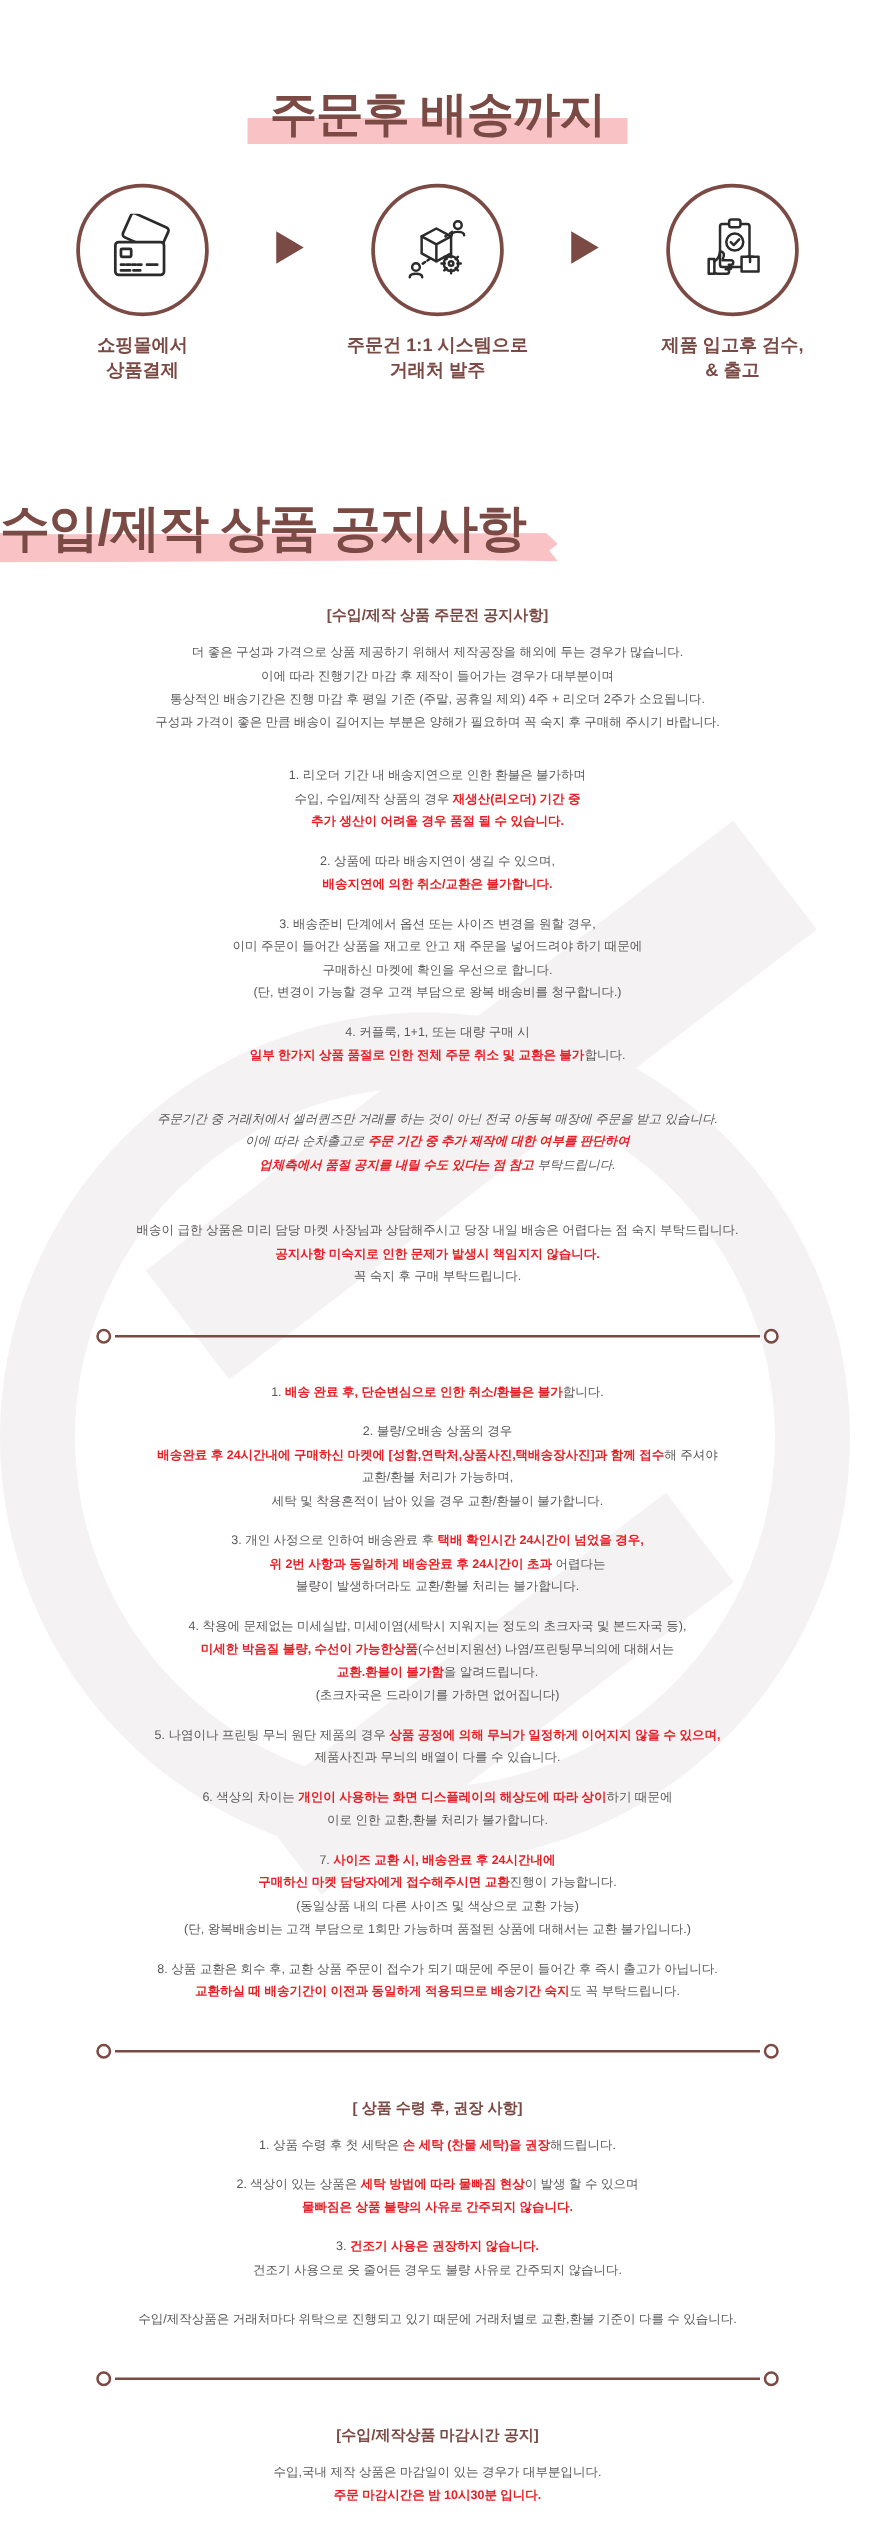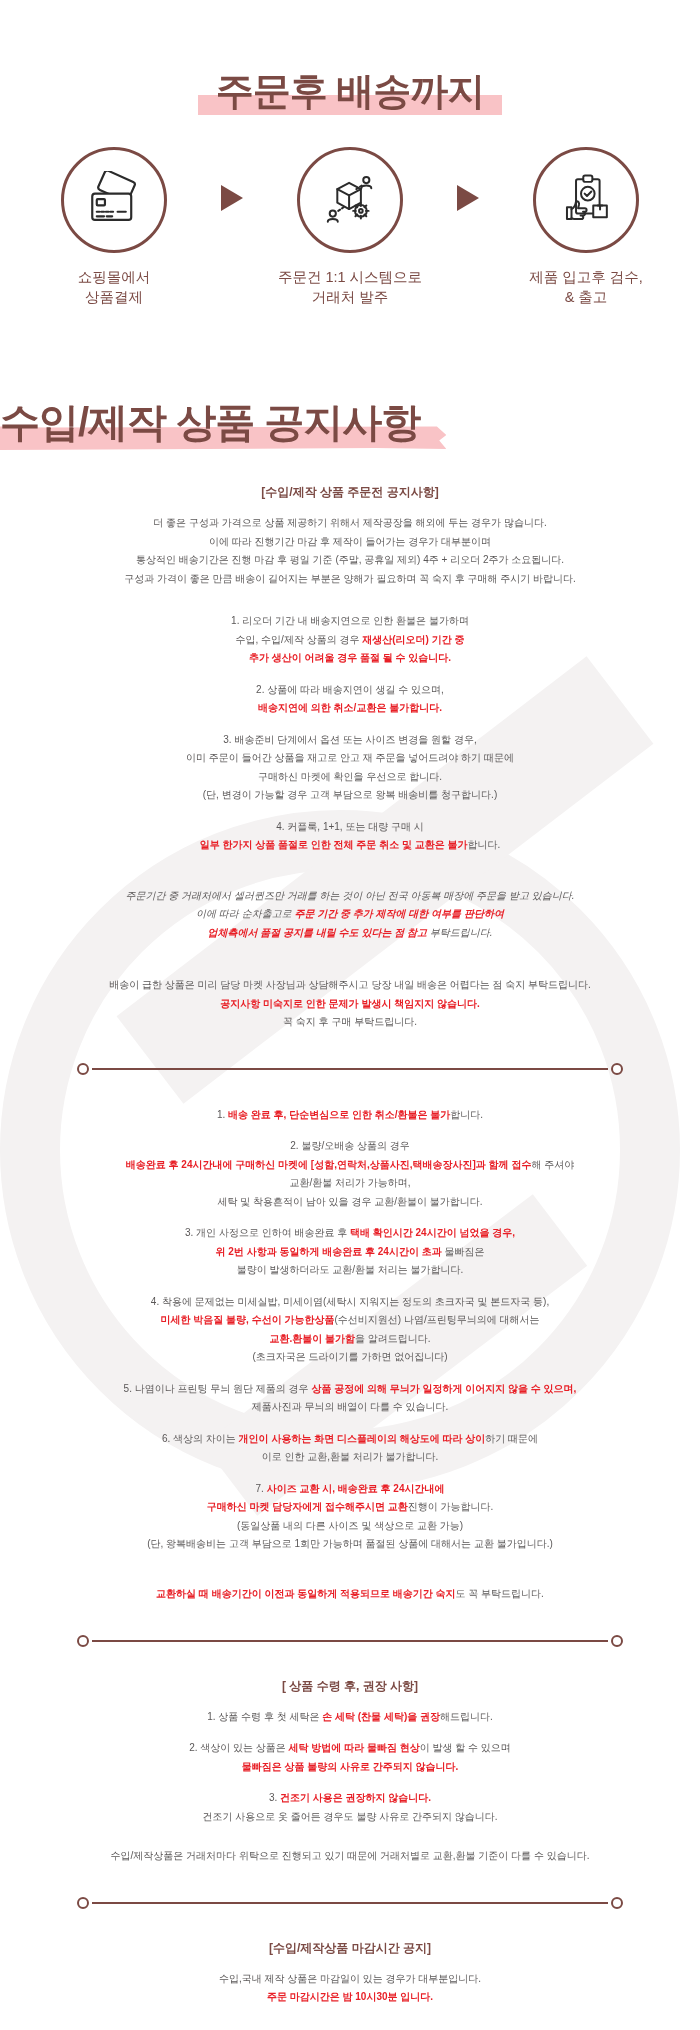--- a/index.html
+++ b/index.html
@@ -14,21 +14,21 @@
   .flow-title .hl{display:inline-block;padding:0 18px;
     background:linear-gradient(180deg, rgba(0,0,0,0) 56%, #f9c3c6 56%, #f9c3c6 96%, rgba(0,0,0,0) 96%);}
   .steps{margin-top:30px;display:grid;grid-template-columns:186px 50px 186px 50px 186px;
     justify-content:center;align-items:start;}
   .step{display:flex;flex-direction:column;align-items:center;}
   .circle{width:100px;height:100px;border:3px solid #7b4a44;border-radius:50%;
     display:flex;align-items:center;justify-content:center;background:#fff;}
   .circle svg{display:block;}
   .arrow{width:0;height:0;border-left:22px solid #7b4a44;border-top:13px solid transparent;
     border-bottom:13px solid transparent;margin-top:38px;justify-self:center;}
-  .caption{margin-top:14px;font-size:14.5px;font-weight:400;color:#7b4a44;line-height:20px;}
+  .caption{margin-top:14px;font-size:14.5px;font-weight:700;color:#7b4a44;line-height:20px;}
   .caption span{display:block;}
 
   
   .notice-title{margin:88px 0 0;font-size:40px;font-weight:800;
     letter-spacing:-1px;color:#7b4a44;}
   .tape-wrap{position:relative;display:inline-block;}
   .tape{position:absolute;left:-26px;right:-26px;bottom:0;height:24px;background:#f9c3c6;z-index:-1;
     clip-path:polygon(0% 28%,2% 0%,15% 6%,98% 2%,100% 38%,98.5% 60%,100% 96%,85% 92%,1.5% 100%,0.5% 64%);}
   .notice-blocks{padding:0 20px;}
   .block-header{margin:34px 0 6px;text-align:center;font-size:12px;font-weight:700;color:#7b4a44;}
@@ -133,26 +133,26 @@
           <p class="block-para"><span class="seg">더 좋은 구성과 가격으로 상품 제공하기 위해서 제작공장을 해외에 두는 경우가 많습니다.</span><br><span class="seg">이에 따라 진행기간 마감 후 제작이 들어가는 경우가 대부분이며</span><br><span class="seg">통상적인 배송기간은 진행 마감 후 평일 기준 (주말, 공휴일 제외) 4주 + 리오더 2주가 소요됩니다.</span><br><span class="seg">구성과 가격이 좋은 만큼 배송이 길어지는 부분은 양해가 필요하며 꼭 숙지 후 구매해 주시기 바랍니다.</span></p>
           <p class="block-para" style="margin-top: 24px;"><span class="seg">1. 리오더 기간 내 배송지연으로 인한 환불은 불가하며</span><br><span class="seg">수입, 수입/제작 상품의 경우 </span><span class="seg red">재생산(리오더) 기간 중</span><br><span class="seg red">추가 생산이 어려울 경우 품절 될 수 있습니다.</span></p>
           <p class="block-para"><span class="seg">2. 상품에 따라 배송지연이 생길 수 있으며,</span><br><span class="seg red">배송지연에 의한 취소/교환은 불가합니다.</span></p>
           <p class="block-para"><span class="seg">3. 배송준비 단계에서 옵션 또는 사이즈 변경을 원할 경우,</span><br><span class="seg">이미 주문이 들어간 상품을 재고로 안고 재 주문을 넣어드려야 하기 때문에</span><br><span class="seg">구매하신 마켓에 확인을 우선으로 합니다.</span><br><span class="seg">(단, 변경이 가능할 경우 고객 부담으로 왕복 배송비를 청구합니다.)</span></p>
           <p class="block-para"><span class="seg">4. 커플룩, 1+1, 또는 대량 구매 시</span><br><span class="seg red">일부 한가지 상품 품절로 인한 전체 주문 취소 및 교환은 불가</span><span class="seg">합니다.</span></p>
           <p class="block-para" style="margin-top: 32px; font-style: italic;"><span class="seg">주문기간 중 거래처에서 셀러퀸즈만 거래를 하는 것이 아닌 전국 아동복 매장에 주문을 받고 있습니다.</span><br><span class="seg">이에 따라 순차출고로 </span><span class="seg red">주문 기간 중 추가 제작에 대한 여부를 판단하여</span><br><span class="seg red">업체측에서 품절 공지를 내릴 수도 있다는 점 참고</span><span class="seg"> 부탁드립니다.</span></p>
           <p class="block-para" style="margin-top: 34px;"><span class="seg">배송이 급한 상품은 미리 담당 마켓 사장님과 상담해주시고 당장 내일 배송은 어렵다는 점 숙지 부탁드립니다.</span><br><span class="seg red">공지사항 미숙지로 인한 문제가 발생시 책임지지 않습니다.</span><br><span class="seg">꼭 숙지 후 구매 부탁드립니다.</span></p>
           <div class="divider"></div>
           <p class="block-para"><span class="seg">1. </span><span class="seg red">배송 완료 후, 단순변심으로 인한 취소/환불은 불가</span><span class="seg">합니다.</span></p>
           <p class="block-para"><span class="seg">2. 불량/오배송 상품의 경우</span><br><span class="seg red">배송완료 후 24시간내에 구매하신 마켓에 [성함,연락처,상품사진,택배송장사진]과 함께 접수</span><span class="seg">해 주셔야</span><br><span class="seg">교환/환불 처리가 가능하며,</span><br><span class="seg">세탁 및 착용흔적이 남아 있을 경우 교환/환불이 불가합니다.</span></p>
-          <p class="block-para"><span class="seg">3. 개인 사정으로 인하여 배송완료 후 </span><span class="seg red">택배 확인시간 24시간이 넘었을 경우,</span><br><span class="seg red">위 2번 사항과 동일하게 배송완료 후 24시간이 초과</span><span class="seg"> 물빠짐은</span><br><span class="seg">불량이 발생하더라도 교환/환불 처리는 불가합니다.</span></p>
+          <p class="block-para"><span class="seg">3. 개인 사정으로 인하여 배송완료 후 </span><span class="seg red">택배 확인시간 24시간이 넘었을 경우,</span><br><span class="seg red">위 2번 사항과 동일하게 배송완료 후 24시간이 초과</span><span class="seg"> 어렵다는</span><br><span class="seg">불량이 발생하더라도 교환/환불 처리는 불가합니다.</span></p>
           <p class="block-para"><span class="seg">4. 착용에 문제없는 미세실밥, 미세이염(세탁시 지워지는 정도의 초크자국 및 본드자국 등),</span><br><span class="seg red">미세한 박음질 불량, 수선이 가능한상품</span><span class="seg">(수선비지원선) 나염/프린팅무늬의에 대해서는</span><br><span class="seg red">교환.환불이 불가함</span><span class="seg">을 알려드립니다.</span><br><span class="seg">(초크자국은 드라이기를 가하면 없어집니다)</span></p>
           <p class="block-para"><span class="seg">5. 나염이나 프린팅 무늬 원단 제품의 경우 </span><span class="seg red">상품 공정에 의해 무늬가 일정하게 이어지지 않을 수 있으며,</span><br><span class="seg">제품사진과 무늬의 배열이 다를 수 있습니다.</span></p>
           <p class="block-para"><span class="seg">6. 색상의 차이는 </span><span class="seg red">개인이 사용하는 화면 디스플레이의 해상도에 따라 상이</span><span class="seg">하기 때문에</span><br><span class="seg">이로 인한 교환,환불 처리가 불가합니다.</span></p>
           <p class="block-para"><span class="seg">7. </span><span class="seg red">사이즈 교환 시, 배송완료 후 24시간내에</span><br><span class="seg red">구매하신 마켓 담당자에게 접수해주시면 교환</span><span class="seg">진행이 가능합니다.</span><br><span class="seg">(동일상품 내의 다른 사이즈 및 색상으로 교환 가능)</span><br><span class="seg">(단, 왕복배송비는 고객 부담으로 1회만 가능하며 품절된 상품에 대해서는 교환 불가입니다.)</span></p>
-          <p class="block-para"><br><span class="seg red">교환하실 때 배송기간이 이전과 동일하게 적용되므로 배송기간 숙지</span><span class="seg">도 꼭 부탁드립니다.</span></p>
+          <p class="block-para"><span class="seg">8. 상품 교환은 회수 후, 교환 상품 주문이 접수가 되기 때문에 주문이 들어간 후 즉시 출고가 아닙니다.</span><br><span class="seg red">교환하실 때 배송기간이 이전과 동일하게 적용되므로 배송기간 숙지</span><span class="seg">도 꼭 부탁드립니다.</span></p>
           <div class="divider"></div>
           <div class="block-header">[ 상품 수령 후, 권장 사항]</div>
           <p class="block-para"><span class="seg">1. 상품 수령 후 첫 세탁은 </span><span class="seg red">손 세탁 (찬물 세탁)을 권장</span><span class="seg">해드립니다.</span></p>
           <p class="block-para"><span class="seg">2. 색상이 있는 상품은 </span><span class="seg red">세탁 방법에 따라 물빠짐 현상</span><span class="seg">이 발생 할 수 있으며</span><br><span class="seg red">물빠짐은 상품 불량의 사유로 간주되지 않습니다.</span></p>
           <p class="block-para"><span class="seg">3. </span><span class="seg red">건조기 사용은 권장하지 않습니다.</span><br><span class="seg">건조기 사용으로 옷 줄어든 경우도 불량 사유로 간주되지 않습니다.</span></p>
           <p class="block-para" style="margin-top: 21px;"><span class="seg">수입/제작상품은 거래처마다 위탁으로 진행되고 있기 때문에 거래처별로 교환,환불 기준이 다를 수 있습니다.</span></p>
           <div class="divider"></div>
           <div class="block-header">[수입/제작상품 마감시간 공지]</div>
           <p class="block-para"><span class="seg">수입,국내 제작 상품은 마감일이 있는 경우가 대부분입니다.</span><br><span class="seg red">주문 마감시간은 밤 10시30분 입니다.</span></p>
         </div>

